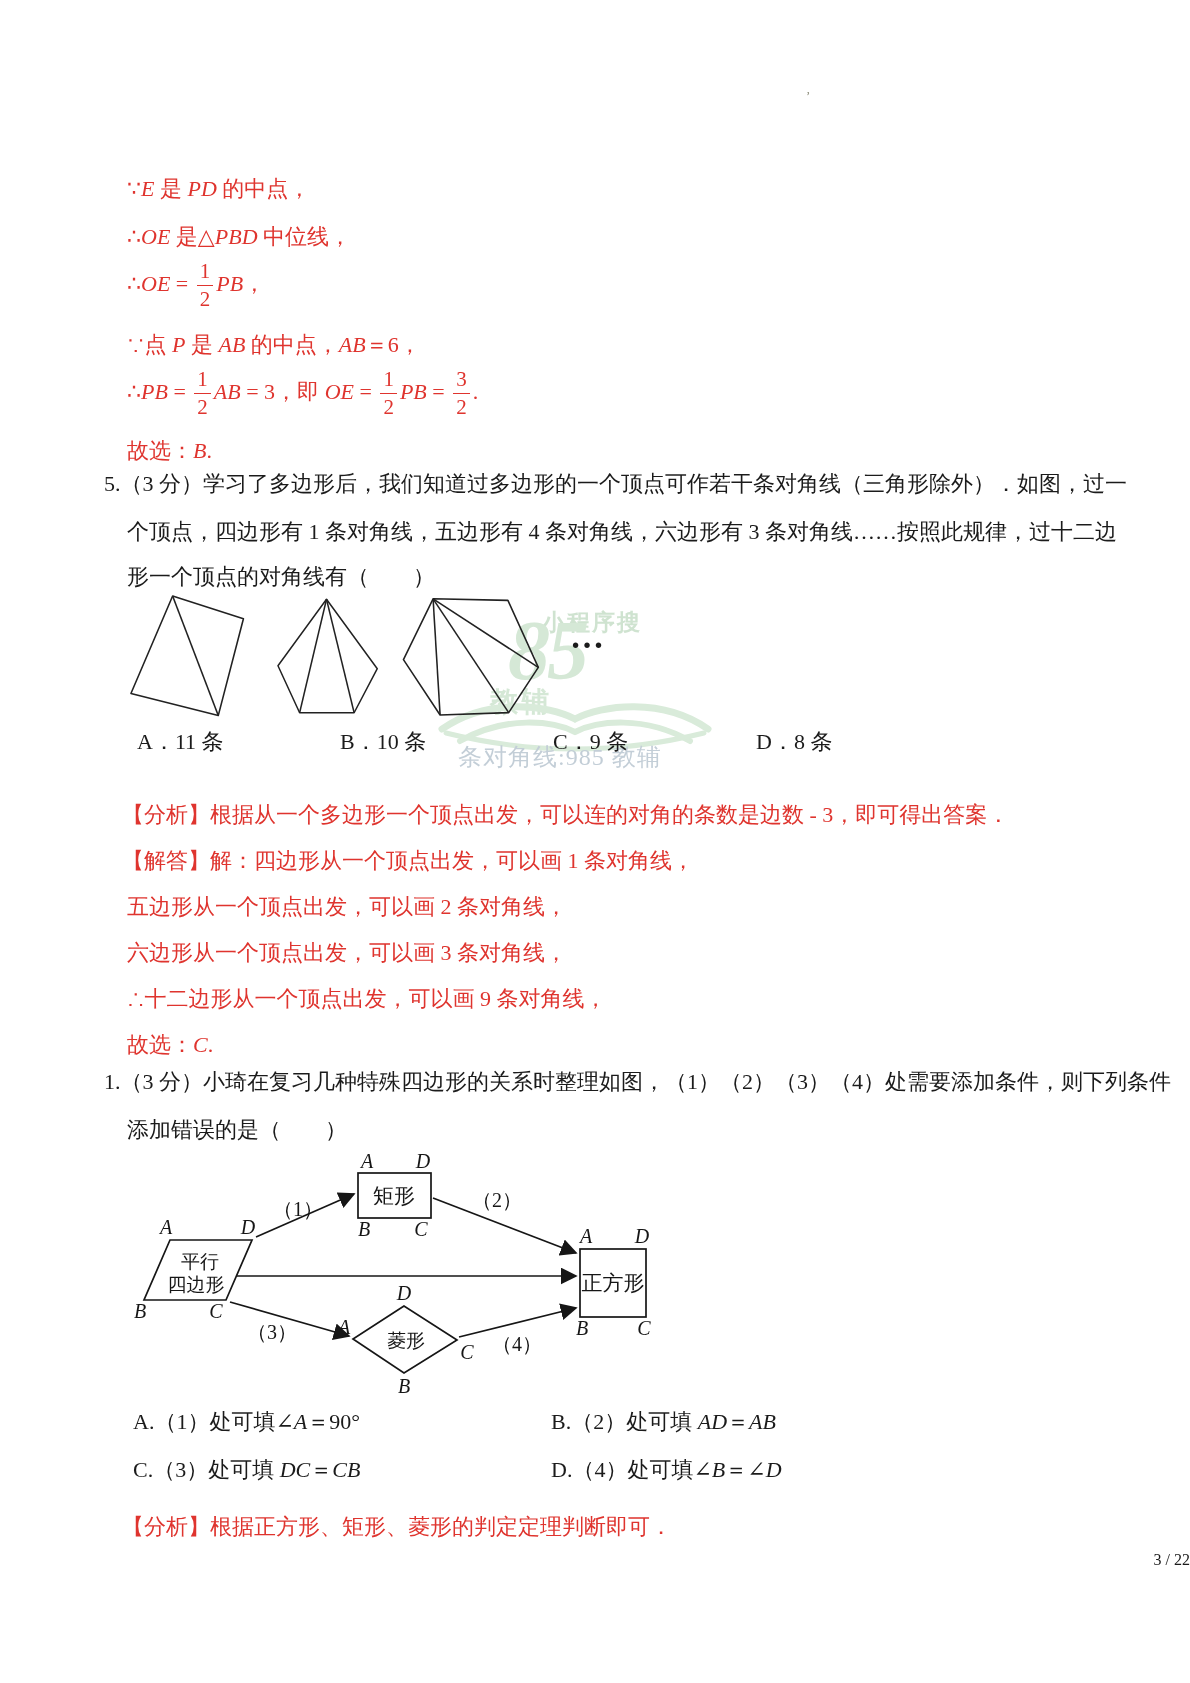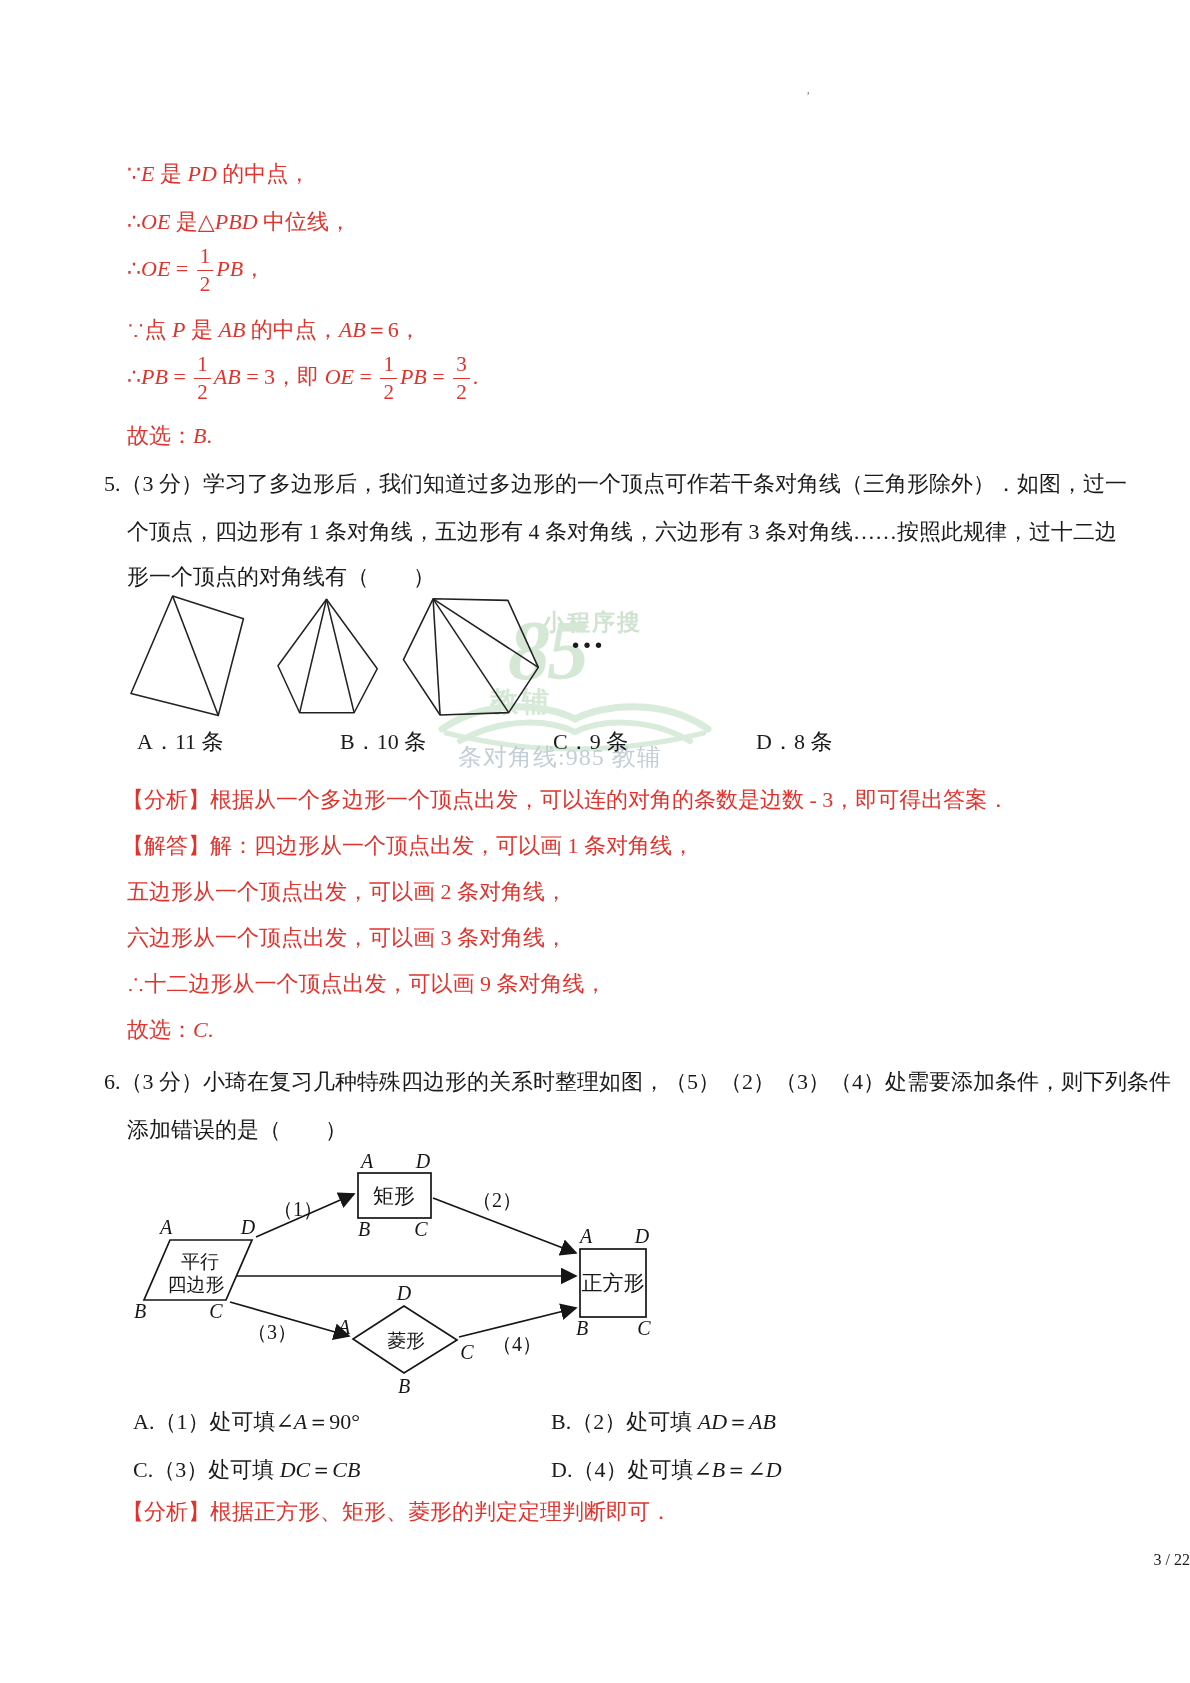--- a/index.html
+++ b/index.html
@@ -9,21 +9,21 @@
     --wm-green2:#cfe3d0;
     --wm-gray:#c3ced7;
   }
   html,body{margin:0;padding:0;background:#ffffff;}
   .doc{
     position:relative;width:1190px;height:1683px;background:#fff;overflow:hidden;
     font-family:"Liberation Serif","DejaVu Serif",serif;
     color:var(--ink);font-size:22px;
   }
   .abs{position:absolute;white-space:nowrap;z-index:2;line-height:1.3;}
-  .red{color:var(--red);}
+  .red{color:var(--red);margin-top:15px;}
   .it{font-style:italic;}
   .frac{display:inline-block;vertical-align:middle;text-align:center;line-height:1;margin:0 3px;font-size:21px;}
   .fn{display:block;padding:0 3px 3px;}
   .fd{display:block;border-top:1.7px solid currentColor;padding:3px 3px 0;}
   .figsvg{position:absolute;z-index:1;}
   .figsvg polygon,.figsvg line{fill:none;stroke:#222;stroke-width:2;stroke-linejoin:round;}
   .dots{position:absolute;z-index:1;font-weight:bold;font-size:34px;letter-spacing:1px;}
   
   .wm{position:absolute;left:430px;top:585px;width:310px;height:210px;z-index:0;text-align:right;}
   .wm > *{position:absolute;white-space:nowrap;}
@@ -97,21 +97,21 @@
   <div class="abs" style="left:553px;top:728px">C．9 条</div>
   <div class="abs" style="left:756px;top:728px">D．8 条</div>
 
   <div class="abs red" style="left:122px;top:786px">【分析】根据从一个多边形一个顶点出发，可以连的对角的条数是边数 - 3，即可得出答案．</div>
   <div class="abs red" style="left:122px;top:832px">【解答】解：四边形从一个顶点出发，可以画 1 条对角线，</div>
   <div class="abs red" style="left:127px;top:878px">五边形从一个顶点出发，可以画 2 条对角线，</div>
   <div class="abs red" style="left:127px;top:924px">六边形从一个顶点出发，可以画 3 条对角线，</div>
   <div class="abs red" style="left:127px;top:970px">∴十二边形从一个顶点出发，可以画 9 条对角线，</div>
   <div class="abs red" style="left:127px;top:1016px">故选：<span class="it">C</span>.</div>
 
-  <div class="abs" style="left:104px;top:1068px">6.（3 分）小琦在复习几种特殊四边形的关系时整理如图，（5）（2）（3）（4）处需要添加条件，则下列条件</div>
+  <div class="abs" style="left:104px;top:1068px">1.（3 分）小琦在复习几种特殊四边形的关系时整理如图，（1）（2）（3）（4）处需要添加条件，则下列条件</div>
   <div class="abs" style="left:127px;top:1116px">添加错误的是（　　）</div>
 
   <svg class="diag" width="540" height="270" viewBox="0 0 540 270">
     <defs>
       <marker id="ah" viewBox="0 0 10 10" refX="9" refY="5" markerWidth="10" markerHeight="10" orient="auto-start-reverse">
         <path d="M0,0 L10,5 L0,10 z" fill="#161616"></path>
       </marker>
     </defs>
 
     <polygon class="shape" points="50,110 132,110 106,170 24,170"></polygon>

